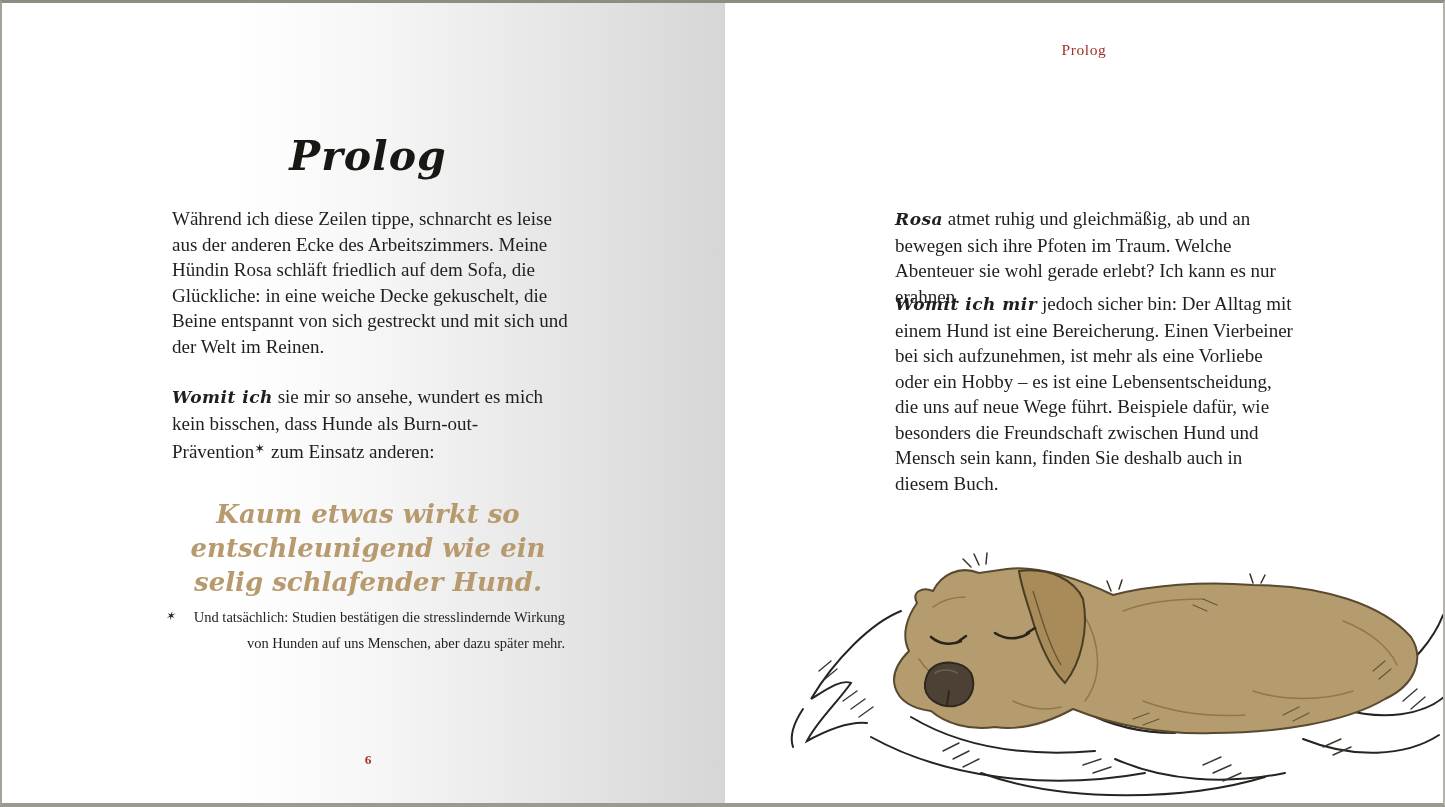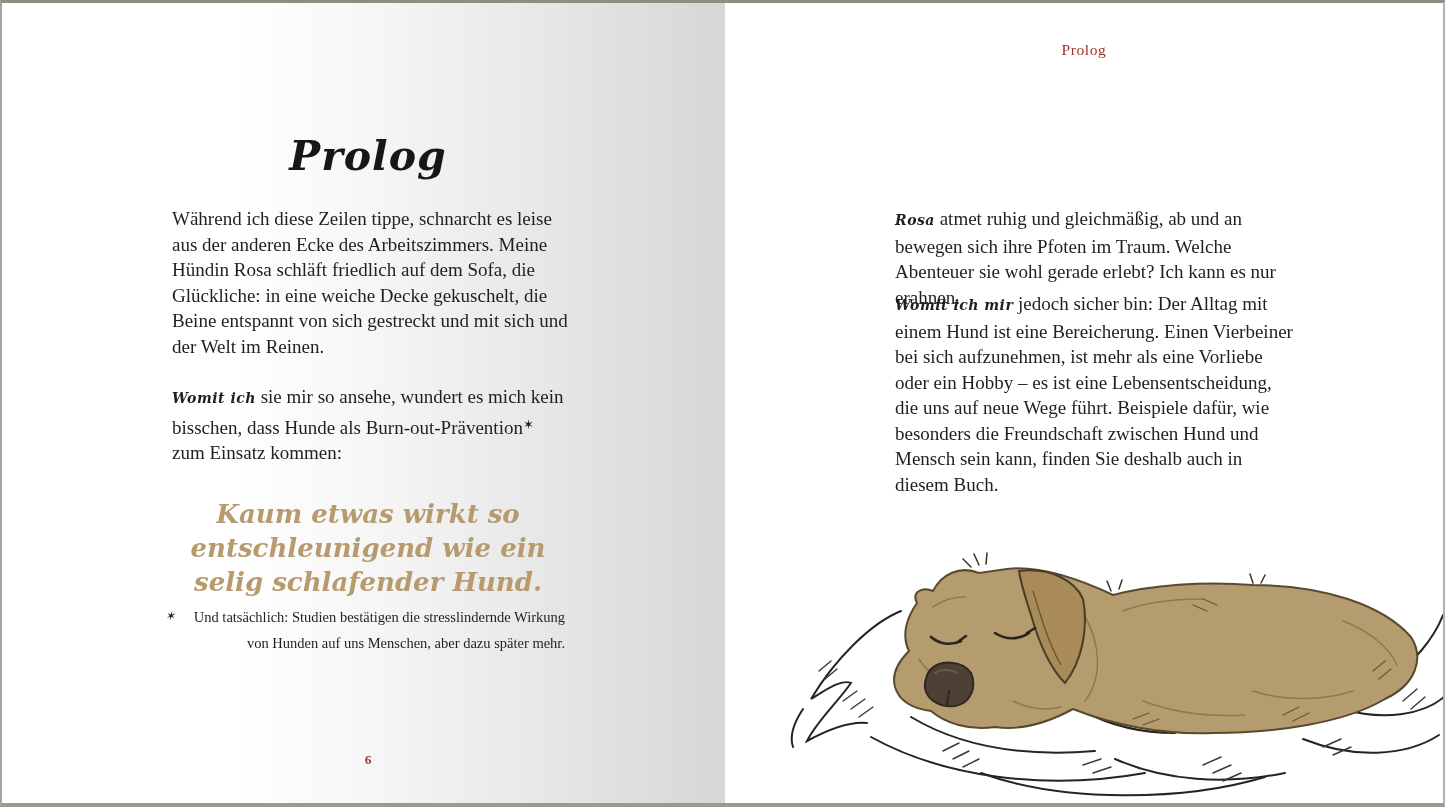--- a/index.html
+++ b/index.html
@@ -35,21 +35,21 @@
   }
   .body-para {
     position:absolute; left:170px; width:400px;
     font-size:19px; line-height:25.5px; color:#211f1c;
     text-align:left;
   }
   .lp-p1 { top:203px; }
   .lp-p2 { top:381px; }
   .rp-p1 { top:203px; }
   .rp-p2 { top:288px; }
-  .lead-in { font-size:14px; letter-spacing:0.5px; }
+  .lead-in { font-size:17px; letter-spacing:0.5px; }
   .inline-star { font-size:13px; vertical-align:5px; letter-spacing:1px; }
 
   .pull-quote {
     position:absolute; top:479px; left:176px; width:380px;
     text-align:center; font-size:26px; line-height:34px;
     color:#b79a6d;
     margin-top:15px;
   }
 
   .footnote {
@@ -81,21 +81,21 @@
 <body>
 
 <div class="spread">
 
   <div class="page page-left">
 
     <h1 class="chapter-heading script">Prolog</h1>
 
     <p class="body-para lp-p1">Während ich diese Zeilen tippe, schnarcht es leise aus der anderen Ecke des Arbeitszimmers. Meine Hündin Rosa schläft friedlich auf dem Sofa, die Glückliche: in eine weiche Decke gekuschelt, die Beine entspannt von sich gestreckt und mit sich und der Welt im Reinen.</p>
 
-    <p class="body-para lp-p2"><span class="lead-in script">Womit ich</span><span> sie mir so ansehe, wundert es mich kein bisschen, dass Hunde als Burn-out-Prävention</span><span class="inline-star">✶</span><span> zum Einsatz kommen:</span></p>
+    <p class="body-para lp-p2"><span class="lead-in script">Womit ich</span><span> sie mir so ansehe, wundert es mich kein bisschen, dass Hunde als Burn-out-Prävention</span><span class="inline-star">✶</span><span> zum Einsatz anderen:</span></p>
 
     <div class="pull-quote script">Kaum etwas wirkt so entschleunigend wie ein selig schlafender Hund.</div>
 
     <div class="footnote">
       <span class="fn-marker">✶</span>
       <span class="fn-text">Und tatsächlich: Studien bestätigen die stresslindernde Wirkung von Hunden auf uns Menschen, aber dazu später mehr.</span>
     </div>
 
     <div class="page-number">6</div>
   </div>

